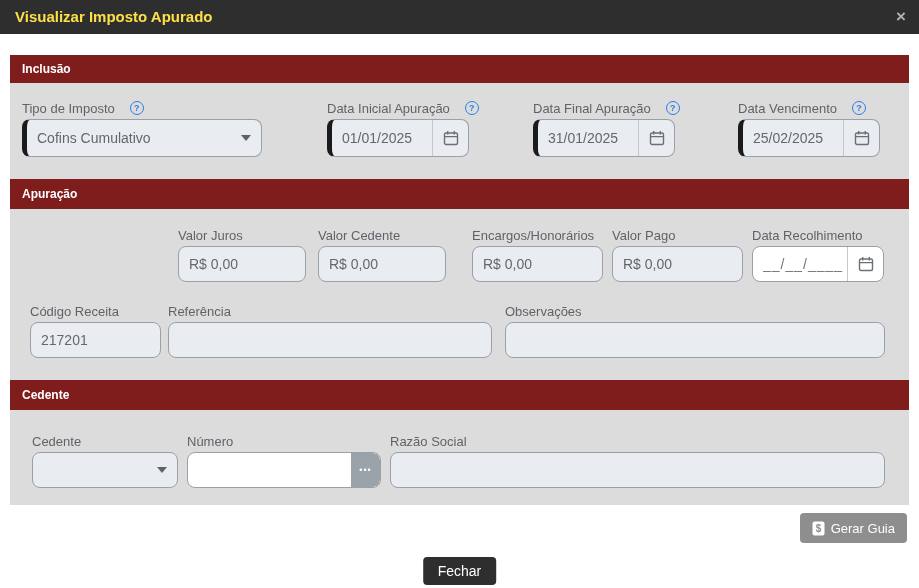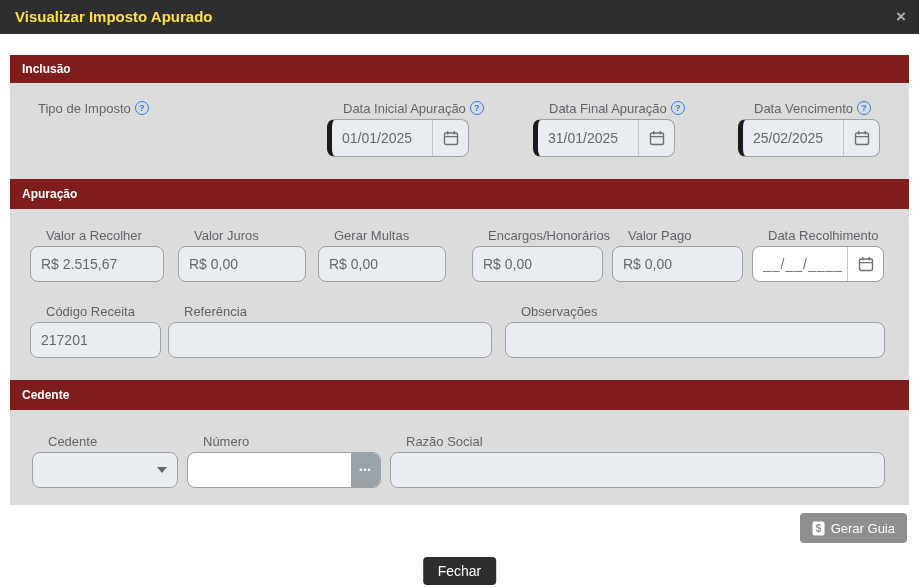--- a/index.html
+++ b/index.html
@@ -25,21 +25,21 @@
   #sec-apuracao { top:179px; }
   #sec-apuracao .sec-head { height:30px; }
   #sec-apuracao .sec-body { height:171px; }
 
   #sec-cedente { top:380px; }
   #sec-cedente .sec-head { height:30px; }
   #sec-cedente .sec-body { height:95px; }
 
   
   .fgroup { position:absolute; }
-  .flabel { display:flex; align-items:center; gap:4px; font-size:13px; color:#5f6368; margin-bottom:3px; white-space:nowrap; height:16px;margin-left:16px; }
+  .flabel { display:flex; align-items:center; gap:15px; font-size:13px; color:#5f6368; margin-bottom:3px; white-space:nowrap; height:16px; }
   .help { width:14px; height:14px; border:1px solid #2b7de9; border-radius:50%; color:#2b7de9; font-size:9px; font-weight:bold; display:inline-flex; align-items:center; justify-content:center; flex:0 0 auto; cursor:pointer; }
 
   .fbox { height:36px; width:100%; background:#e9edf2; border:1px solid #9aa0a6; border-radius:8px; display:flex; align-items:center; padding:0 10px; color:#63686d; font-size:14px; overflow:hidden; }
   .fbox.tall { height:38px; }
   .fbox.accent { border-left:5px solid #1b1b1b; }
   .fbox.white { background:#ffffff; }
   .fbox.nopad-r { padding-right:0; }
   .fvalue { flex:1 1 auto; white-space:nowrap; overflow:hidden; }
   .fvalue.mask { color:#737373; letter-spacing:1px; }
 
@@ -65,20 +65,24 @@
 
   <div class="section" id="sec-inclusao">
     <div class="sec-head">Inclusão</div>
     <div class="sec-body">
 
       <div class="fgroup" style="left:12px; top:17px; width:240px;">
         <div class="flabel">
           <span>Tipo de Imposto</span>
           <span class="help">?</span>
         </div>
+        <div class="fbox tall accent">
+          <span class="fvalue">Cofins Cumulativo</span>
+          <span class="caret"></span>
+        </div>
       </div>
 
       <div class="fgroup" style="left:317px; top:17px; width:142px;">
         <div class="flabel">
           <span>Data Inicial Apuração</span>
           <span class="help">?</span>
         </div>
         <div class="fbox tall accent nopad-r">
           <span class="fvalue">01/01/2025</span>
           <span class="calwrap">
@@ -128,41 +132,33 @@
         </div>
       </div>
 
     </div>
   </div>
 
   <div class="section" id="sec-apuracao">
     <div class="sec-head">Apuração</div>
     <div class="sec-body">
 
-      <div class="fgroup" style="left:20px; top:18px; width:134px;">
-        <div class="flabel">
-            <span>Valor a Recolher</span>
-          </div>
-        <div class="fbox">
-          <span class="fvalue">R$ 2.515,67</span>
-        </div>
-      </div>
 
       <div class="fgroup" style="left:168px; top:18px; width:128px;">
         <div class="flabel">
             <span>Valor Juros</span>
           </div>
         <div class="fbox">
           <span class="fvalue">R$ 0,00</span>
         </div>
       </div>
 
       <div class="fgroup" style="left:308px; top:18px; width:128px;">
         <div class="flabel">
-            <span>Gerar Multas</span>
+            <span>Valor Cedente</span>
           </div>
         <div class="fbox">
           <span class="fvalue">R$ 0,00</span>
         </div>
       </div>
 
       <div class="fgroup" style="left:462px; top:18px; width:131px;">
         <div class="flabel">
             <span>Encargos/Honorários</span>
           </div>

